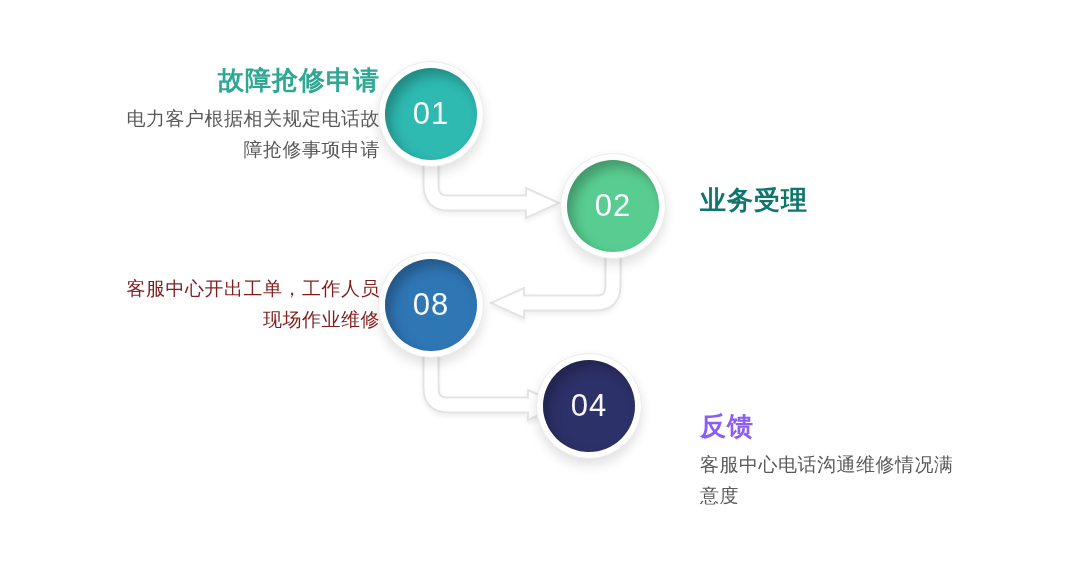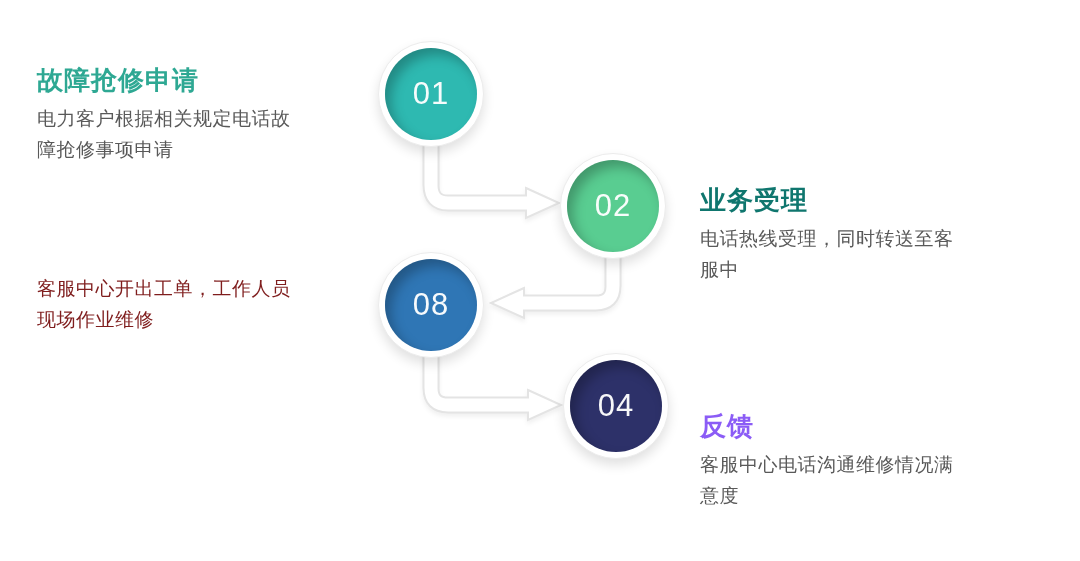--- a/index.html
+++ b/index.html
@@ -12,28 +12,28 @@
     position:absolute;width:106px;height:106px;border-radius:50%;
     background:#ffffff;border:1px solid #ececec;box-sizing:border-box;padding:6px;
     box-shadow:0 6px 12px rgba(0,0,0,0.12);
   }
   .disc{
     width:92px;height:92px;border-radius:50%;
     display:flex;align-items:center;justify-content:center;
     box-shadow:inset 6px 7px 12px rgba(0,0,0,0.26);
   }
   .num{color:rgba(255,255,255,0.96);font-size:31px;font-weight:300;letter-spacing:1px;}
-  .n1{left:378px;top:41px;}
+  .n1{left:378px;top:61px;}
   .n2{left:560px;top:153px;}
   .n3{left:378px;top:252px;}
-  .n4{left:563px;top:353px;text-align:center;}
+  .n4{left:536px;top:353px;text-align:center;}
   .text-block{position:absolute;}
   .text-block h3{margin:0;font-size:26px;font-weight:bold;line-height:36px;letter-spacing:1px;}
   .text-block p{margin:5px 0 0 0;font-size:19px;line-height:31px;white-space:pre-line;letter-spacing:0.5px;}
-  .t-left{left:37px;width:325px;}
+  .t-left{left:55px;width:325px;text-align:right;}
   .t-right{left:700px;width:350px;text-align:left;}
   .t1{top:62px;}
   .t2{top:182px;}
   .t3{top:268px;}
   .t4{top:392px;}
 </style>
 </head>
 <body>
 
 <div class="canvas">
@@ -70,22 +70,20 @@
 障抢修事项申请</p>
   </div>
 
   <div class="ring n2">
     <div class="disc" style="background: rgb(89, 205, 145);">
       <span class="num">02</span>
     </div>
   </div>
   <div class="text-block t-right t2">
     <h3 style="color: #0f766e;">业务受理</h3>
-    <p style="color: rgb(89, 89, 89);">电话热线受理，同时转送至客
-服中</p>
   </div>
 
   <div class="ring n3">
     <div class="disc" style="background: rgb(47, 118, 181);">
       <span class="num">08</span>
     </div>
   </div>
   <div class="text-block t-left t3">
     <p style="color: #7f1d1d;">客服中心开出工单，工作人员
 现场作业维修</p>

